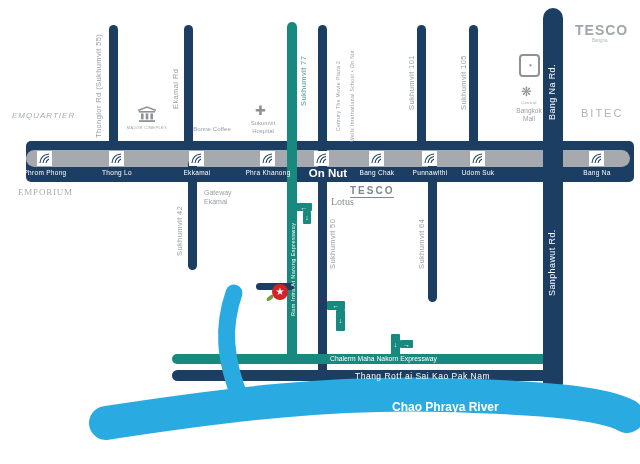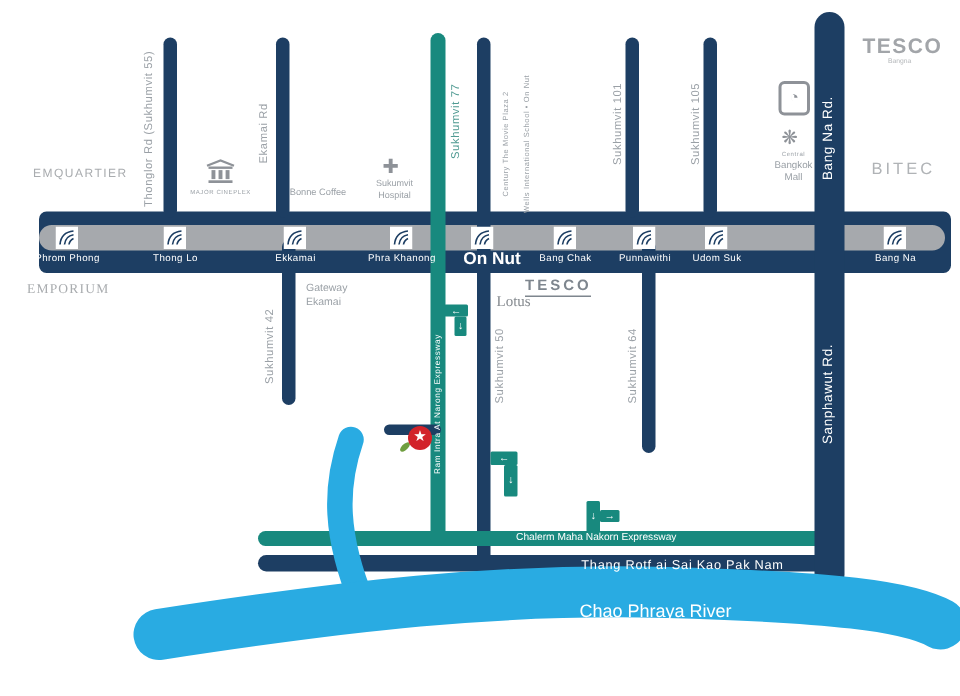--- a/index.html
+++ b/index.html
@@ -17,21 +17,21 @@
   .st-label{position:absolute;top:169px;width:70px;text-align:center;color:#ffffff;font-size:6.5px;letter-spacing:.3px;z-index:9;}
   .st-label-big{position:absolute;top:167px;width:52px;text-align:center;color:#ffffff;font-size:11.5px;font-weight:700;z-index:9;}
   
   .vlabel{position:absolute;writing-mode:vertical-rl;transform:rotate(180deg);white-space:nowrap;
           display:flex;align-items:center;justify-content:center;width:11px;
           color:#9aa0a6;font-size:7.5px;letter-spacing:.4px;z-index:9;}
   .vlabel.white{color:#ffffff;}
   .gray-poi{position:absolute;color:#9aa0a6;z-index:9;}
   .ramp{position:absolute;background:#18897e;color:#fff;display:flex;align-items:center;justify-content:center;
         font-size:7px;line-height:1;z-index:6;border-radius:1px;}
-  .hlabel{position:absolute;color:#fff;text-align:center;z-index:9;}
+  .hlabel{position:absolute;color:#fff;text-align:left;z-index:9;}
   
   #excel-box{position:absolute;left:248px;top:300px;width:61px;height:33px;background:#91a93b;color:#fff;
              text-align:center;z-index:10;display:flex;flex-direction:column;justify-content:center;gap:1px;}
   #excel-box .l1{font-size:5.5px;letter-spacing:2px;}
   #excel-box .l2{font-size:14px;font-weight:700;letter-spacing:1.5px;line-height:1;}
   #excel-box .l3{font-size:4.5px;letter-spacing:2.2px;}
   #star{position:absolute;left:272px;top:284px;width:16px;height:16px;background:#d2232a;border-radius:50%;
         color:#fff;font-size:10px;line-height:16px;text-align:center;z-index:11;}
   #leaf{position:absolute;left:266px;top:296px;width:8px;height:4px;background:#6f9e3f;border-radius:60% 40%;
         transform:rotate(-35deg);z-index:10;}
@@ -58,21 +58,21 @@
 
   <div class="hroad" style="left:172px;top:354px;width:377px;height:10px;background:#18897e;"></div>
   <div class="hroad" style="left:172px;top:370px;width:377px;height:11px;"></div>
 
   <div class="vroad" style="left:543px;top:8px;height:385px;width:20px;border-radius:10px;z-index:6;"></div>
 
   <svg class="layer" width="640" height="464" viewBox="0 0 640 464">
     <path d="M 234,293 C 223,325 223,357 242,403" fill="none" stroke="#29abe2" stroke-width="17" stroke-linecap="round"></path>
     <path d="M 106,423 C 230,404 330,392 445,395 C 555,398 605,404 627,416" fill="none" stroke="#29abe2" stroke-width="34" stroke-linecap="round"></path>
   </svg>
-  <div class="hlabel" style="left:372px;top:400px;width:130px;font-size:12px;">Chao Phraya River</div>
+  <div class="hlabel" style="left:392px;top:400px;width:130px;font-size:12px;font-weight:bold;">Chao Phraya River</div>
 
   <svg class="station-ic" style="left:37px;" viewBox="0 0 15 15">
       <rect width="15" height="15" fill="#fff"></rect>
       <path d="M3,12 C3.5,6 7,3.5 12,3 M6,12 C6.5,8 9,6 12,5.5 M9,12 C9.3,10 11,8.5 12,8" stroke="#1d3e63" fill="none" stroke-width="1.1"></path>
     </svg>
   <svg class="station-ic" style="left:109px;" viewBox="0 0 15 15">
       <rect width="15" height="15" fill="#fff"></rect>
       <path d="M3,12 C3.5,6 7,3.5 12,3 M6,12 C6.5,8 9,6 12,5.5 M9,12 C9.3,10 11,8.5 12,8" stroke="#1d3e63" fill="none" stroke-width="1.1"></path>
     </svg>
   <svg class="station-ic" style="left:189px;" viewBox="0 0 15 15">
@@ -124,21 +124,21 @@
   <div class="vlabel white" style="left:287px;top:192px;height:155px;font-size:5.5px;z-index:9;">Ram Intra At Narong Expressway</div>
   <div class="vlabel" style="left:327px;top:210px;height:68px;">Sukhumvit 50</div>
   <div class="vlabel" style="left:416px;top:210px;height:68px;">Sukhumvit 64</div>
   <div class="vlabel white" style="left:546px;top:222px;height:82px;font-size:9px;">Sanphawut Rd.</div>
   <div class="vlabel" style="left:332px;top:52px;height:88px;font-size:5px;">Century The Movie Plaza 2</div>
   <div class="vlabel" style="left:346px;top:52px;height:88px;font-size:5px;">Wells International School • On Nut</div>
 
   <div class="hlabel" style="left:330px;top:355px;width:135px;font-size:6.8px;">Chalerm Maha Nakorn Expressway</div>
   <div class="hlabel" style="left:355px;top:371px;width:200px;font-size:8.5px;letter-spacing:.5px;">Thang Rotf ai Sai Kao Pak Nam</div>
 
-  <div class="gray-poi" style="left:22px;top:111px;font-size:8px;letter-spacing:1px;color:#a9acaf;">EMQUARTIER</div>
+  <div class="gray-poi" style="left:12px;top:111px;font-size:8px;letter-spacing:1px;color:#a9acaf;font-style:italic;">EMQUARTIER</div>
   <svg class="abs" style="left:136px;top:106px;z-index:9;" width="22" height="18" viewBox="0 0 22 18">
     <path d="M2,4.5 L11,1 L20,4.5" fill="none" stroke="#8e9298" stroke-width="1.5"></path>
     <rect x="3" y="5" width="16" height="1.6" fill="#8e9298"></rect>
     <rect x="5" y="7.4" width="2.6" height="6" fill="#8e9298"></rect>
     <rect x="9.7" y="7.4" width="2.6" height="6" fill="#8e9298"></rect>
     <rect x="14.4" y="7.4" width="2.6" height="6" fill="#8e9298"></rect>
     <rect x="3" y="14.2" width="16" height="1.8" fill="#8e9298"></rect>
   </svg>
   <div class="gray-poi" style="left:125px;top:125px;width:44px;font-size:4px;text-align:center;letter-spacing:.4px;">MAJOR CINEPLEX</div>
   <div class="gray-poi" style="left:188px;top:125px;width:48px;font-size:6.2px;text-align:center;">Bonne Coffee</div>

